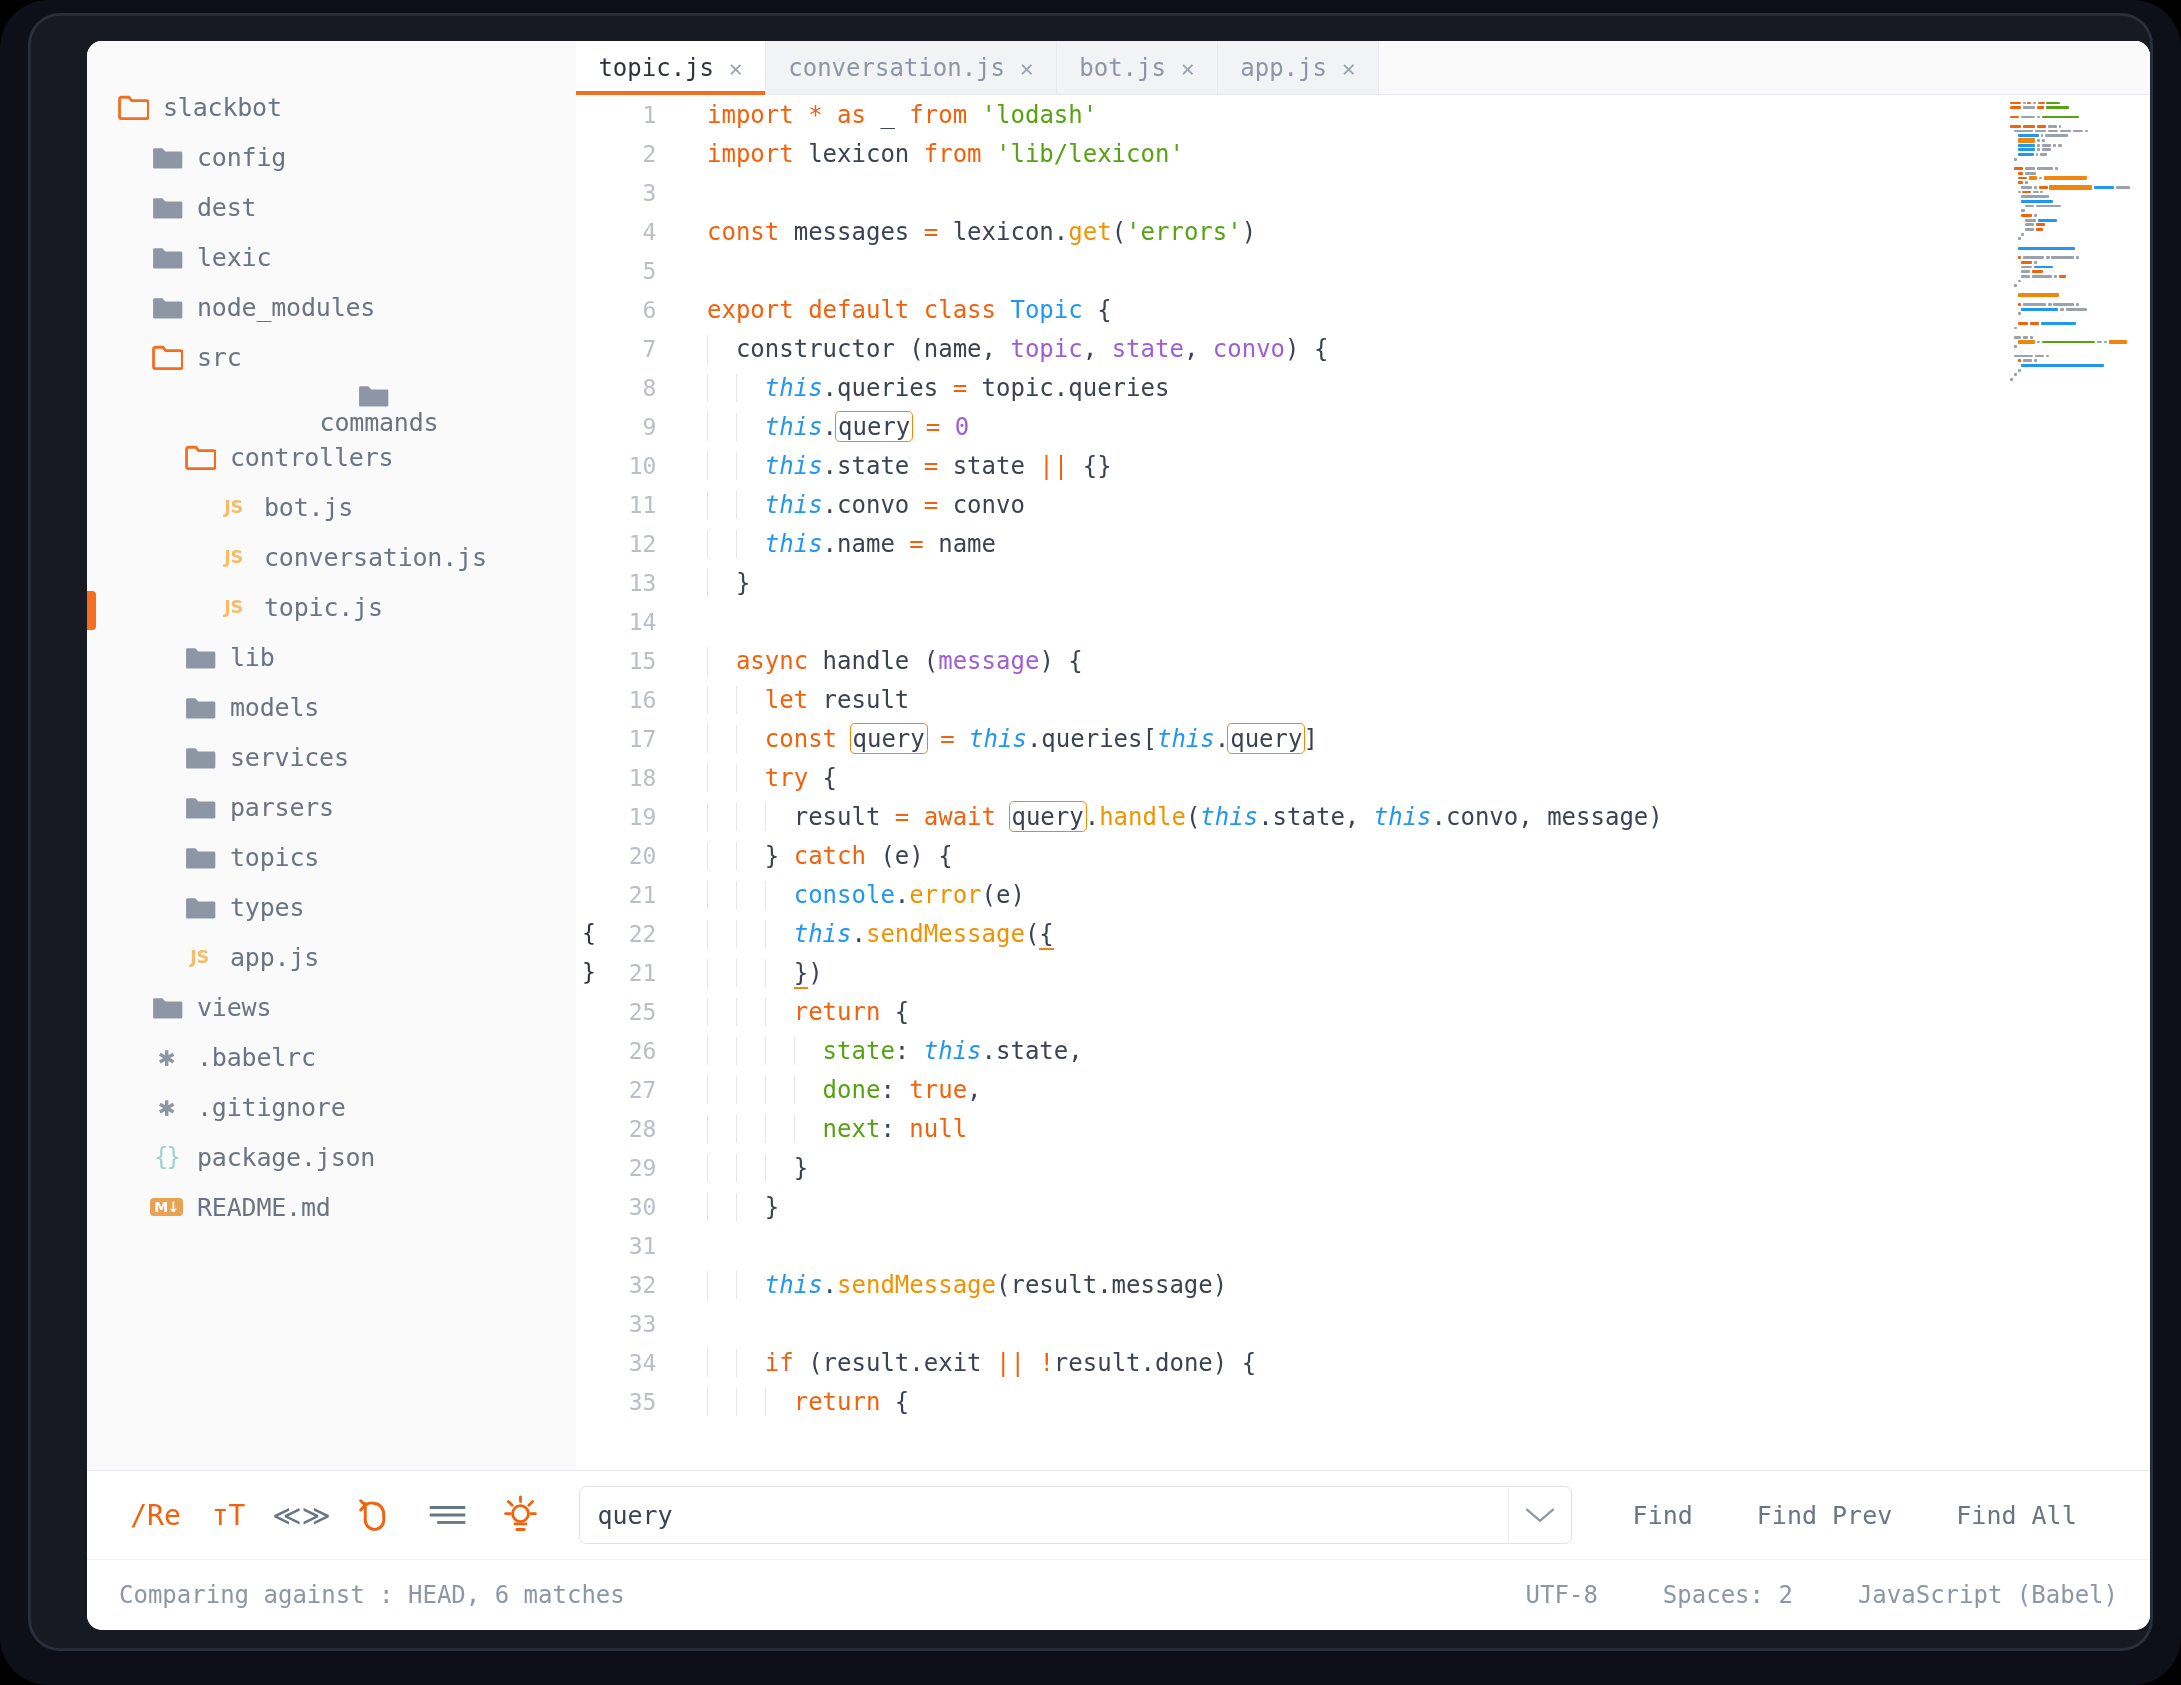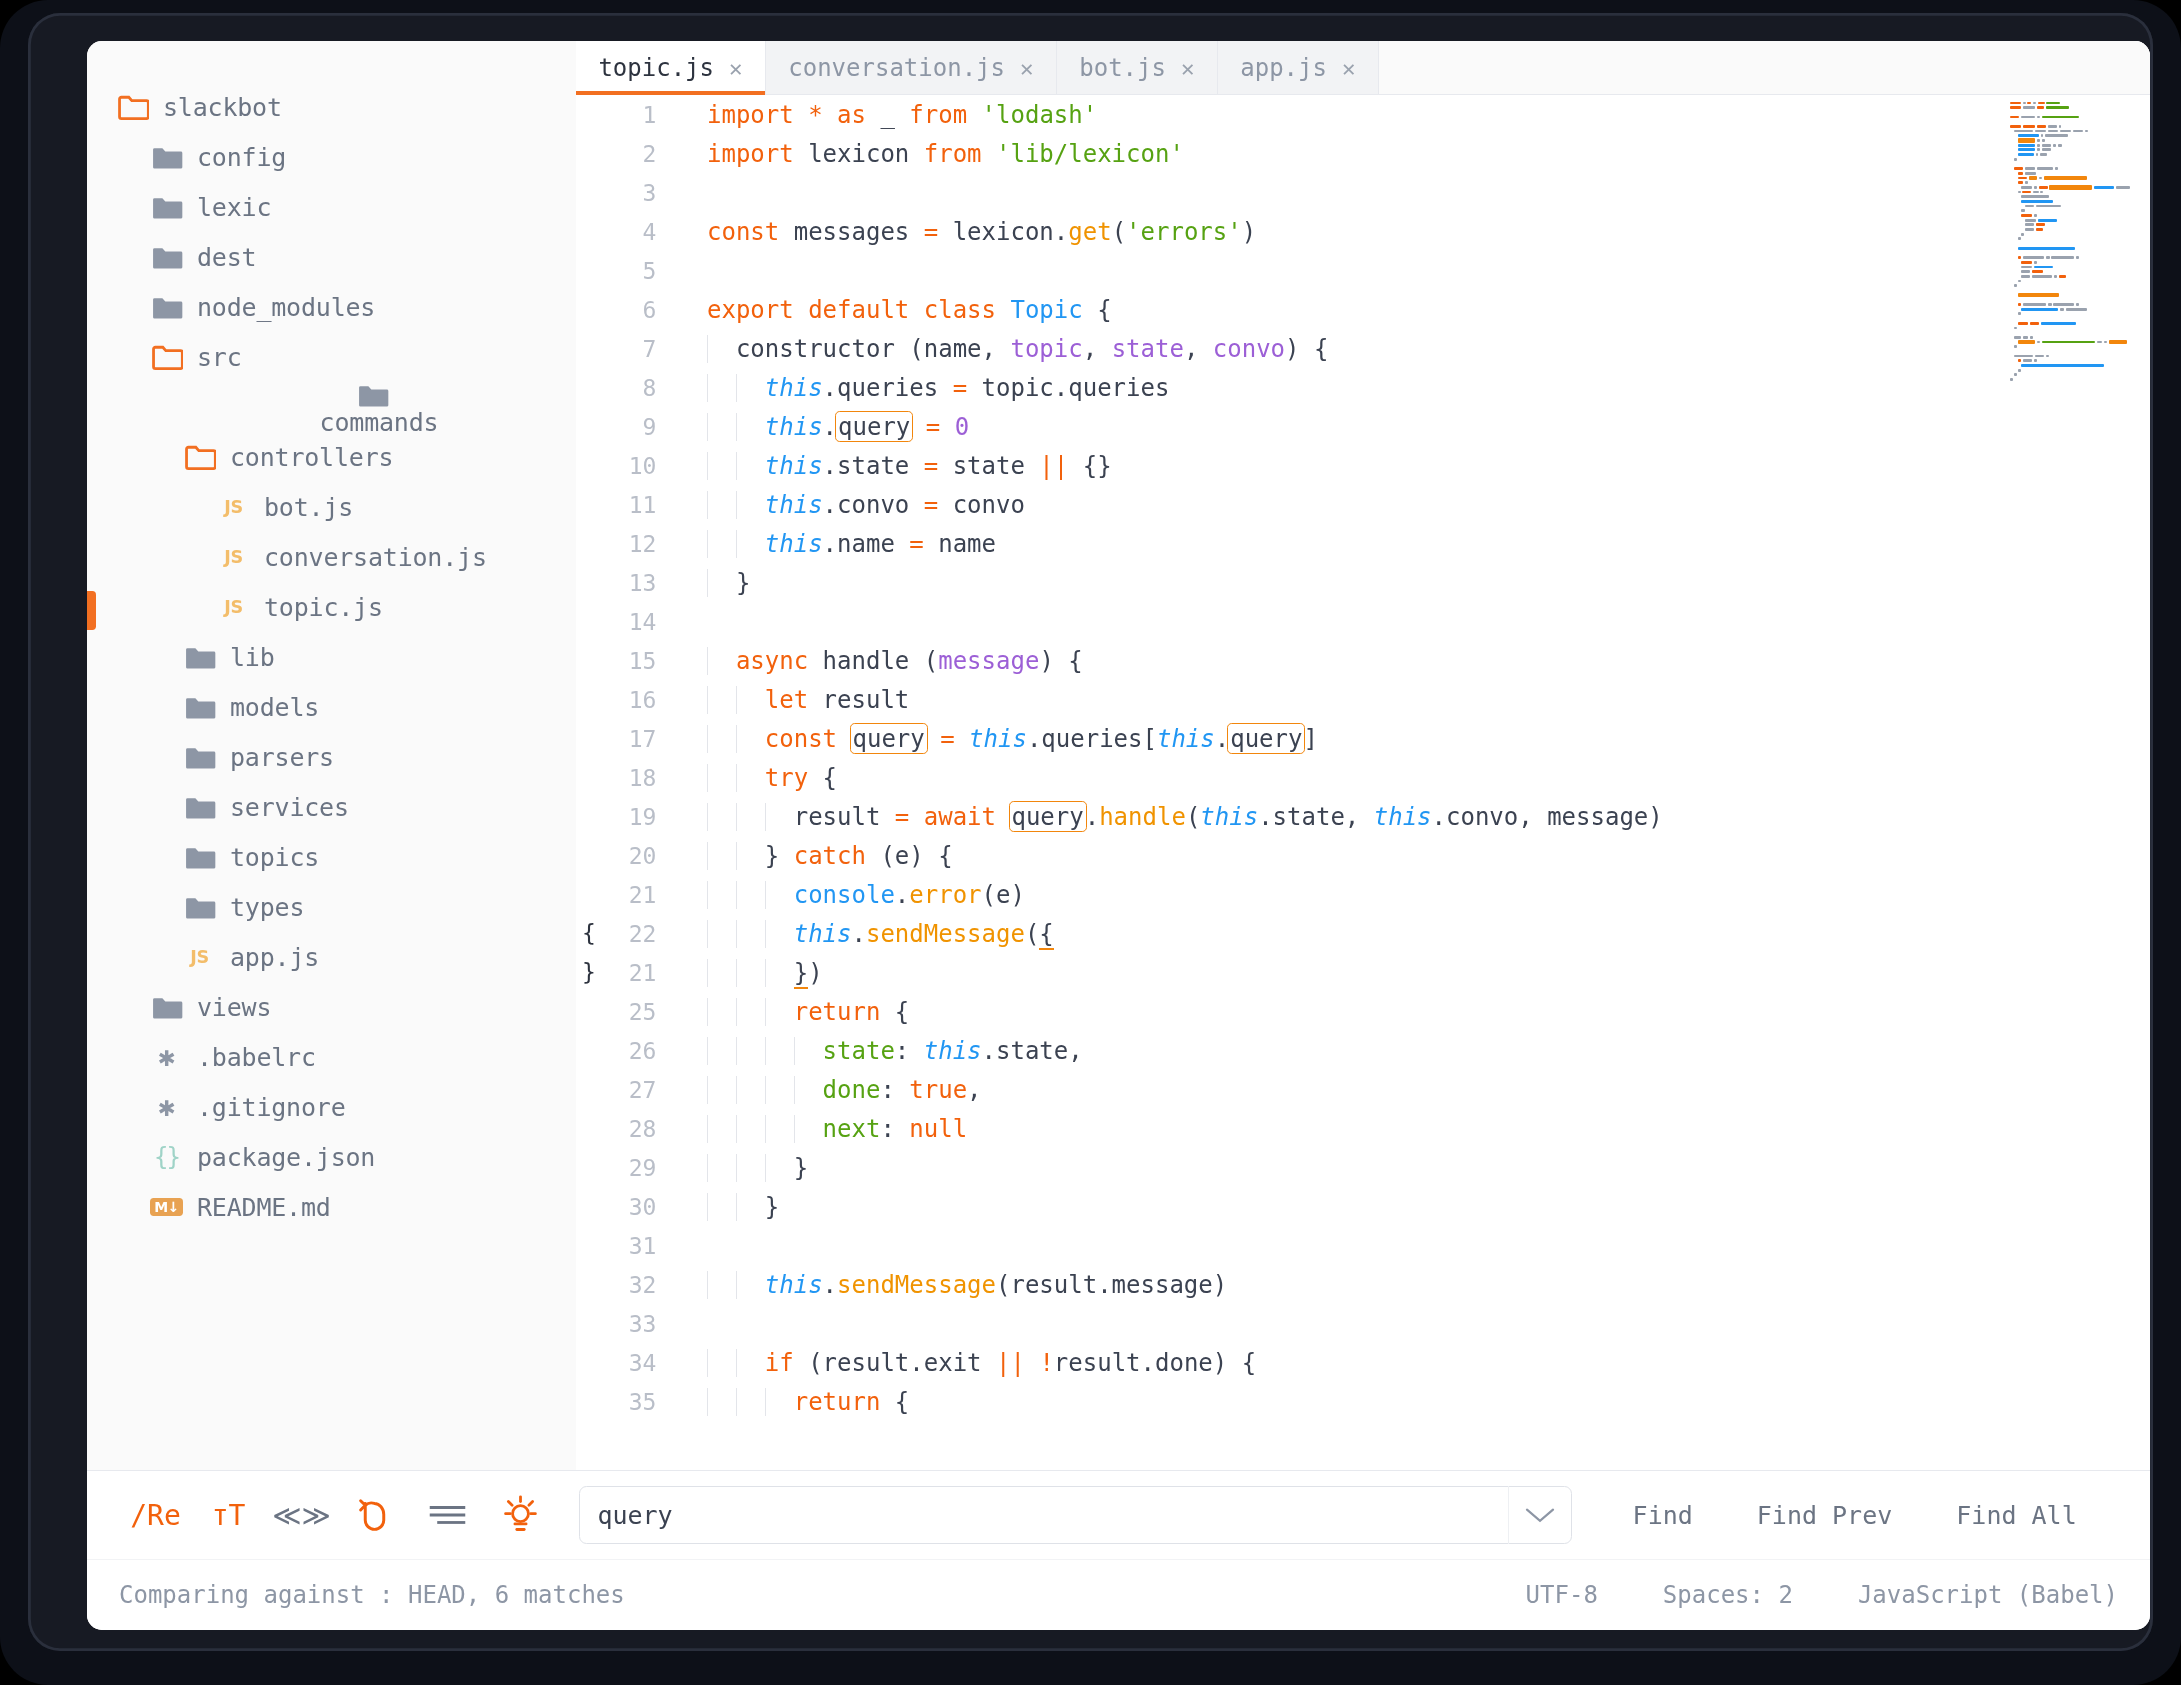--- a/index.html
+++ b/index.html
@@ -206,41 +206,41 @@
                   </svg>
                 </span>
                 <span>config</span>
               </div>
               <div class="tree-row" style="padding-left: 62px;">
                 <span class="ico">
                   <svg width="32" height="26" viewBox="0 0 34 28">
                     <path d="M2 25 V6 a1.5 1.5 0 0 1 1.5-1.5 h8.5 l3.2 3.6 h16.8 a1.5 1.5 0 0 1 1.5 1.5 V25 a1.5 1.5 0 0 1 -1.5 1.5 H3.5 A1.5 1.5 0 0 1 2 25 z" fill="#8d96a5"></path>
                   </svg>
                 </span>
+                <span>dest</span>
+              </div>
+              <div class="tree-row" style="padding-left: 62px;">
+                <span class="ico">
+                  <svg width="32" height="26" viewBox="0 0 34 28">
+                    <path d="M2 25 V6 a1.5 1.5 0 0 1 1.5-1.5 h8.5 l3.2 3.6 h16.8 a1.5 1.5 0 0 1 1.5 1.5 V25 a1.5 1.5 0 0 1 -1.5 1.5 H3.5 A1.5 1.5 0 0 1 2 25 z" fill="#8d96a5"></path>
+                  </svg>
+                </span>
                 <span>lexic</span>
               </div>
               <div class="tree-row" style="padding-left: 62px;">
                 <span class="ico">
                   <svg width="32" height="26" viewBox="0 0 34 28">
                     <path d="M2 25 V6 a1.5 1.5 0 0 1 1.5-1.5 h8.5 l3.2 3.6 h16.8 a1.5 1.5 0 0 1 1.5 1.5 V25 a1.5 1.5 0 0 1 -1.5 1.5 H3.5 A1.5 1.5 0 0 1 2 25 z" fill="#8d96a5"></path>
                   </svg>
                 </span>
-                <span>dest</span>
+                <span>node_modules</span>
               </div>
               <div class="tree-row" style="padding-left: 62px;">
                 <span class="ico">
                   <svg width="32" height="26" viewBox="0 0 34 28">
-                    <path d="M2 25 V6 a1.5 1.5 0 0 1 1.5-1.5 h8.5 l3.2 3.6 h16.8 a1.5 1.5 0 0 1 1.5 1.5 V25 a1.5 1.5 0 0 1 -1.5 1.5 H3.5 A1.5 1.5 0 0 1 2 25 z" fill="#8d96a5"></path>
-                  </svg>
-                </span>
-                <span>node_modules</span>
-              </div>
-              <div class="tree-row" style="padding-left: 62px;">
-                <span class="ico">
-                  <svg width="32" height="26" viewBox="0 0 34 28">
                     <path d="M2.5 24.5 V5.5 a2 2 0 0 1 2-2 h8 l3.2 3.6 h15.8 a2 2 0 0 1 2 2 V24.5 a2 2 0 0 1 -2 2 H4.5 a2 2 0 0 1 -2 -2 z" fill="none" stroke="#f26f21" stroke-width="3"></path>
                   </svg>
                 </span>
                 <span>src</span>
               </div>
               <div class="tree-row" style="padding-left: 95px; flex-direction: column;">
                 <span class="ico">
                   <svg width="32" height="26" viewBox="0 0 34 28">
                     <path d="M2 25 V6 a1.5 1.5 0 0 1 1.5-1.5 h8.5 l3.2 3.6 h16.8 a1.5 1.5 0 0 1 1.5 1.5 V25 a1.5 1.5 0 0 1 -1.5 1.5 H3.5 A1.5 1.5 0 0 1 2 25 z" fill="#8d96a5"></path>
                   </svg>
@@ -288,29 +288,29 @@
                   </svg>
                 </span>
                 <span>models</span>
               </div>
               <div class="tree-row" style="padding-left: 95px;">
                 <span class="ico">
                   <svg width="32" height="26" viewBox="0 0 34 28">
                     <path d="M2 25 V6 a1.5 1.5 0 0 1 1.5-1.5 h8.5 l3.2 3.6 h16.8 a1.5 1.5 0 0 1 1.5 1.5 V25 a1.5 1.5 0 0 1 -1.5 1.5 H3.5 A1.5 1.5 0 0 1 2 25 z" fill="#8d96a5"></path>
                   </svg>
                 </span>
+                <span>services</span>
+              </div>
+              <div class="tree-row" style="padding-left: 95px;">
+                <span class="ico">
+                  <svg width="32" height="26" viewBox="0 0 34 28">
+                    <path d="M2 25 V6 a1.5 1.5 0 0 1 1.5-1.5 h8.5 l3.2 3.6 h16.8 a1.5 1.5 0 0 1 1.5 1.5 V25 a1.5 1.5 0 0 1 -1.5 1.5 H3.5 A1.5 1.5 0 0 1 2 25 z" fill="#8d96a5"></path>
+                  </svg>
+                </span>
                 <span>parsers</span>
-              </div>
-              <div class="tree-row" style="padding-left: 95px;">
-                <span class="ico">
-                  <svg width="32" height="26" viewBox="0 0 34 28">
-                    <path d="M2 25 V6 a1.5 1.5 0 0 1 1.5-1.5 h8.5 l3.2 3.6 h16.8 a1.5 1.5 0 0 1 1.5 1.5 V25 a1.5 1.5 0 0 1 -1.5 1.5 H3.5 A1.5 1.5 0 0 1 2 25 z" fill="#8d96a5"></path>
-                  </svg>
-                </span>
-                <span>services</span>
               </div>
               <div class="tree-row" style="padding-left: 95px;">
                 <span class="ico">
                   <svg width="32" height="26" viewBox="0 0 34 28">
                     <path d="M2 25 V6 a1.5 1.5 0 0 1 1.5-1.5 h8.5 l3.2 3.6 h16.8 a1.5 1.5 0 0 1 1.5 1.5 V25 a1.5 1.5 0 0 1 -1.5 1.5 H3.5 A1.5 1.5 0 0 1 2 25 z" fill="#8d96a5"></path>
                   </svg>
                 </span>
                 <span>topics</span>
               </div>
               <div class="tree-row" style="padding-left: 95px;">

